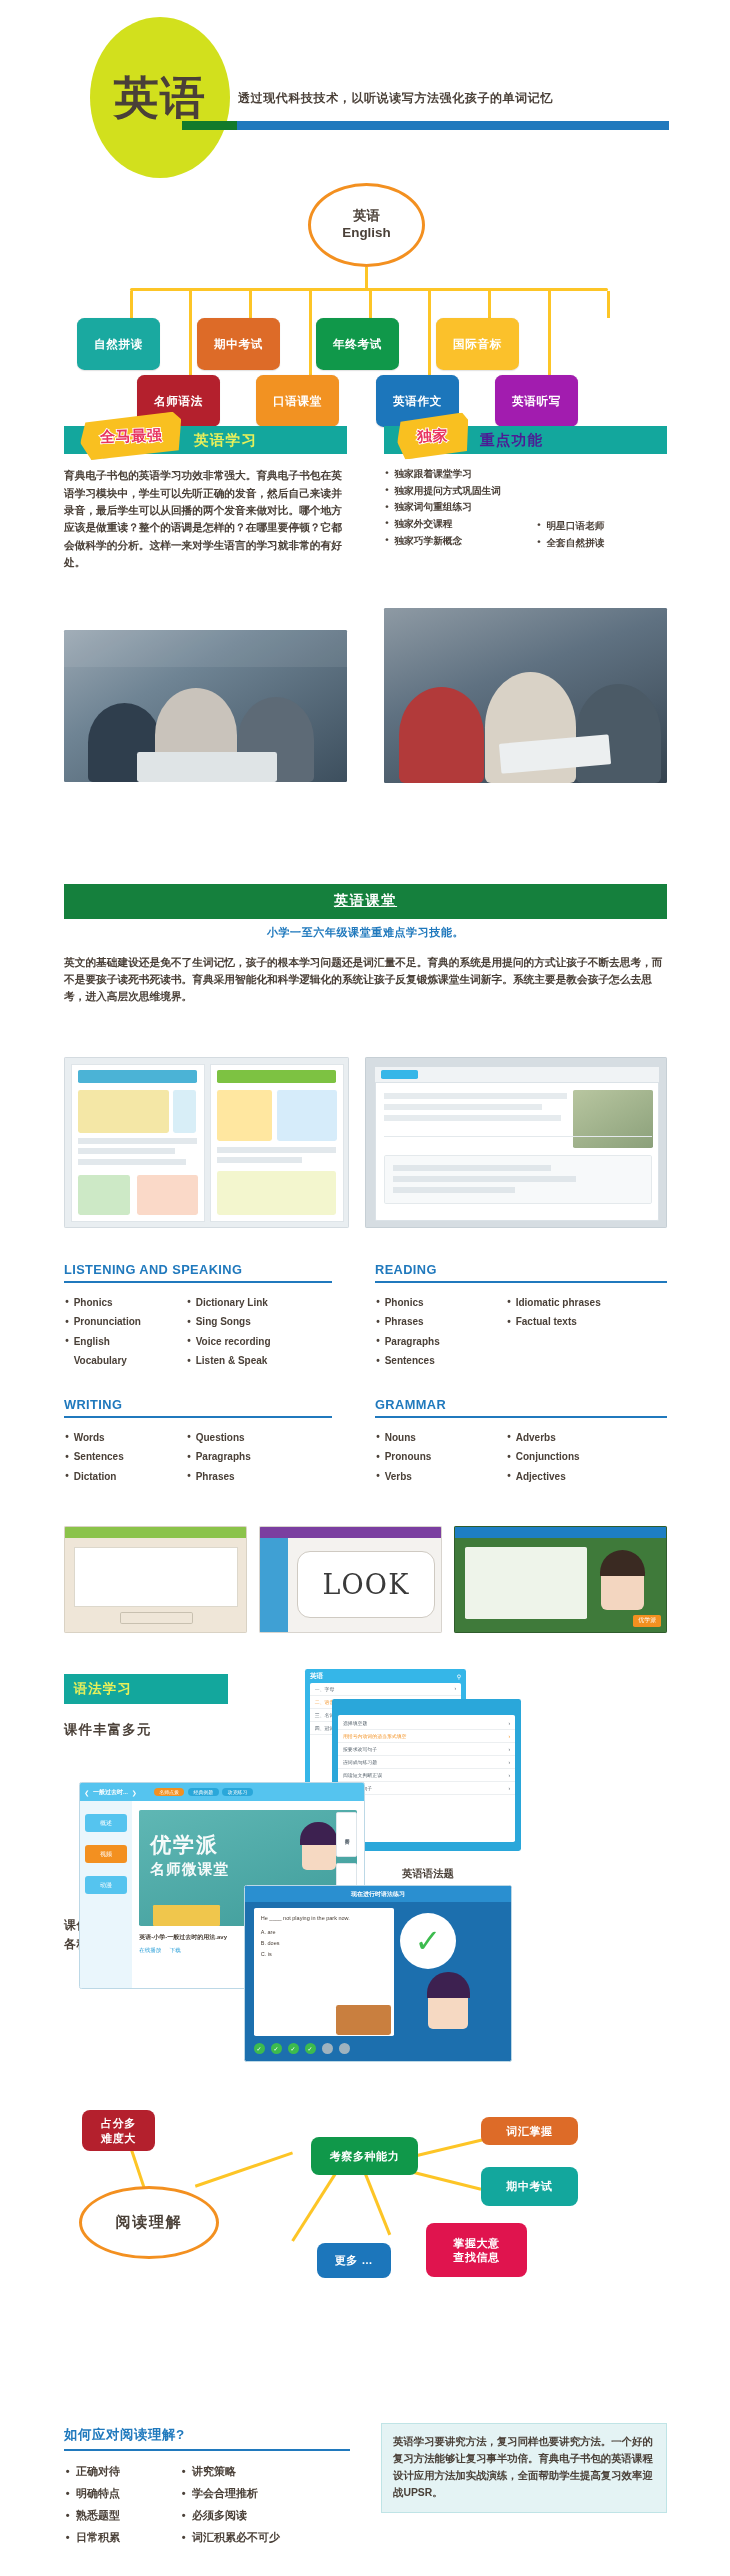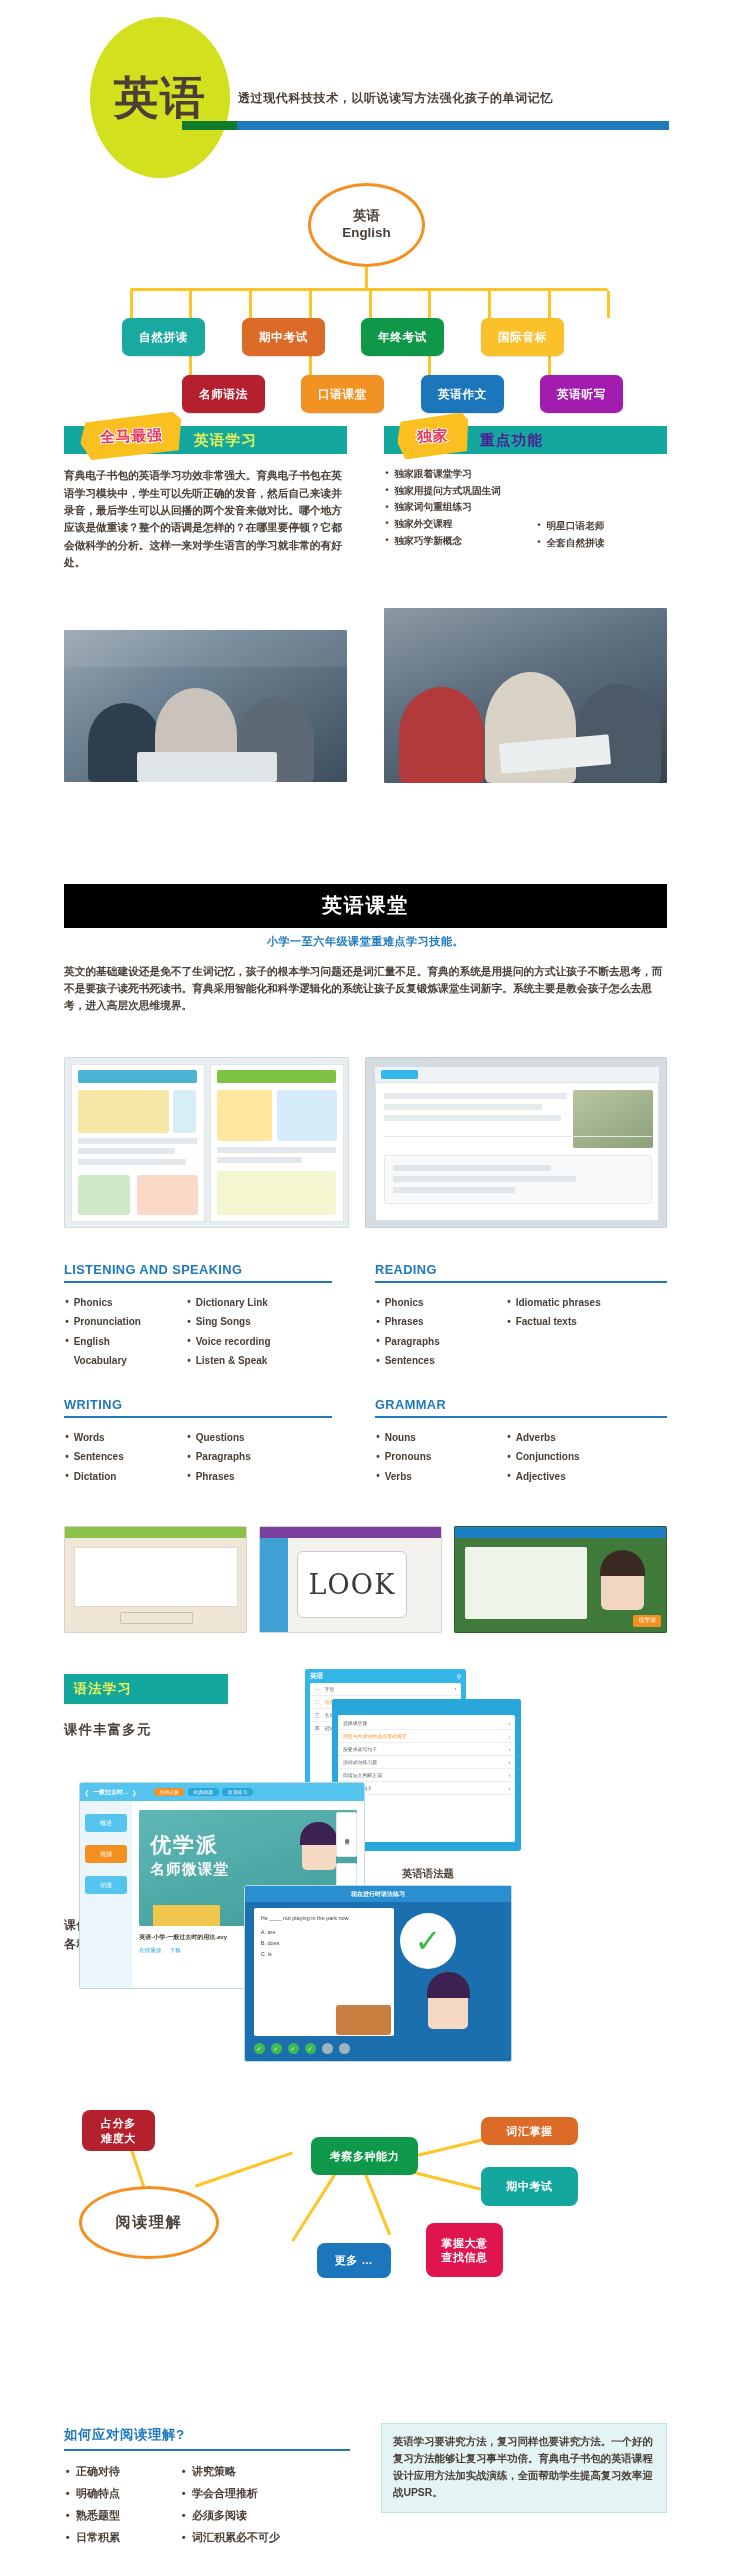--- a/index.html
+++ b/index.html
@@ -38,25 +38,24 @@
     position: absolute; left: 308px; top: 0px; width: 117px; height: 84px;
     border: 3px solid #f39020; border-radius: 50%;
     display:flex; flex-direction: column; align-items:center; justify-content:center;
     background: #fff; line-height: 1.25;
   }
   .tree-root span { font-size: 13.4px; font-weight: 700; color:#4a4038; }
   .tree-stem { position:absolute; left:365px; top:84px; width:3px; height:22.5px; background:#fdc526; }
   .tree-bus  { position:absolute; left:130px; top:105px; width:478px; height:3px; background:#fdc526; border-radius:1.8px; }
   .drop { position:absolute; background:#fdc526; width:3px; }
   .node {
-    position:absolute; height:38px; border-radius:7.3px;
+    position:absolute; height:52px; border-radius:7.3px;
     display:flex; align-items:center; justify-content:center;
     color:#fff; font-size:11.6px; font-weight:700; letter-spacing:0.6px;
     box-shadow: 0 0.6px 1.2px rgba(0,0,0,.12);
-    margin-left: 45px;
   }
   .row1 { top:135px; width:83px; }
   .row2 { top:192px; width:83px; }
   .ribbon-banner {
     position:relative; height:28px; background:#13a79d;
     display:flex; align-items:center;
   }
   .ribbon-flag {
     position:absolute; left:16px; top:-11.6px; width:102px; height:44px;
     background:#f9c020;
@@ -84,23 +83,24 @@
   }
   ul.feat li::before {
     content:"•"; position:absolute; left:1.2px; top:-0.6px; font-size:9.7px; color:#4a4038;
   }
 
   
   .photo { border-radius:1.2px; overflow:hidden; position:relative; }
 
   
   .blue-bar {
-    background:#000000; color:#fff; text-align:center;
-    font-size:20px; font-weight:800; letter-spacing:1.8px;
+    background:#15803d; color:#fff; text-align:center;
+    font-size:14px; font-weight:800; letter-spacing:1.8px;
     padding:8px 0 8.5px;
+    text-decoration:underline;
   }
   .blue-sub {
     text-align:center; color:#2079bd; font-size:11px; font-weight:800;
     letter-spacing:0.6px; margin-top:6.7px;
   }
 
   
   .skill-h {
     color:#2079bd; font-size:12.8px; font-weight:800; letter-spacing:0.4px;
   }
@@ -358,21 +358,21 @@
 
   <div class="photo" style="position:absolute;left:64px;top:1526px;width:183px;height:107px;background:#efe6d8;border:0.6px solid #d9d2c4;">
     <div style="position:absolute;left:0;top:0;width:100%;height:11px;background:#8bc34a;"></div>
     <div style="position:absolute;left:8.5px;top:19.5px;width:164px;height:60px;background:#fff;border:0.6px solid #ddd8cc;"></div>
     <div style="position:absolute;left:55px;top:85px;width:73px;height:12px;background:#efe6d8;border:0.6px solid #c8c0b0;border-radius:1.8px;"></div>
   </div>
 
   <div class="photo" style="position:absolute;left:259px;top:1526px;width:183px;height:107px;background:#f4f2ef;border:0.6px solid #d8d4ce;">
     <div style="position:absolute;left:0;top:0;width:100%;height:11px;background:#7b3fa0;"></div>
     <div style="position:absolute;left:0;top:11px;width:28px;height:96px;background:#3fa0d4;"></div>
-    <div style="position:absolute;left:37px;top:24px;width:110px;height:67px;background:#fff;border:1.2px solid #cfcac2;border-radius:6px;display:flex;align-items:center;justify-content:center;">
+    <div style="position:absolute;left:37px;top:24px;width:138px;height:67px;background:#fff;border:1.2px solid #cfcac2;border-radius:13px;display:flex;align-items:center;justify-content:center;">
       <span style="font-family:'DejaVu Serif',serif;font-size:27px;color:#3a3a3a;letter-spacing:1.2px;">LOOK</span>
     </div>
   </div>
 
   <div class="photo" style="position:absolute;left:454px;top:1526px;width:213px;height:107px;background:#3f7a3a;border:0.6px solid #2f5c2c;">
     <div style="position:absolute;left:0;top:0;width:100%;height:11px;background:#1d7ec4;"></div>
     <div style="position:absolute;left:9.7px;top:19.5px;width:122px;height:72px;background:#eef4ea;border-radius:1.8px;"></div>
     <div style="position:absolute;left:146px;top:28px;width:43px;height:55px;background:#f3d6c0;border-radius:21px 21px 6px 6px;"></div>
     <div style="position:absolute;left:145px;top:23px;width:45px;height:25.6px;background:#3a2a22;border-radius:22.5px 22.5px 0 0;"></div>
     <div style="position:absolute;right:4.9px;bottom:4.9px;background:#f39020;color:#fff;font-size:6px;padding:1.8px 4.9px;border-radius:1.8px;">优学派</div>
@@ -510,21 +510,21 @@
       <line x1="640" y1="120" x2="800" y2="82" stroke="#fdc526" stroke-width="5"></line>
       <line x1="650" y1="130" x2="790" y2="165" stroke="#fdc526" stroke-width="5"></line>
       <line x1="600" y1="140" x2="640" y2="240" stroke="#fdc526" stroke-width="5"></line>
       <line x1="550" y1="140" x2="480" y2="250" stroke="#fdc526" stroke-width="5"></line>
     </svg>
 
     <div class="fc-node" style="left:82px;top:21px;width:73px;height:41px;background:#b4202d;white-space:pre-line;">占分多
 难度大</div>
     <div class="fc-node" style="left:481px;top:28px;width:97px;height:28px;background:#dd6b28;">词汇掌握</div>
     <div class="fc-node" style="left:481px;top:78px;width:97px;height:39px;background:#13a79d;">期中考试</div>
-    <div class="fc-node" style="left:426px;top:134px;width:77px;height:54px;background:#e0144e;white-space:pre-line;">掌握大意
+    <div class="fc-node" style="left:426px;top:134px;width:101px;height:54px;background:#e0144e;white-space:pre-line;">掌握大意
 查找信息</div>
     <div class="fc-node" style="left:317px;top:154px;width:74px;height:35px;background:#1c76bb;">更多 …</div>
 
     <div class="fc-node" style="left:311px;top:48px;width:107px;height:38px;background:#10984a;">考察多种能力</div>
 
     <div class="fc-ellipse" style="left:79px;top:97px;width:140px;height:73px;">阅读理解</div>
   </div>
 
   <div style="position:absolute;left:64px;top:2426px;width:292px;">
     <div class="qa-h">如何应对阅读理解?</div>

